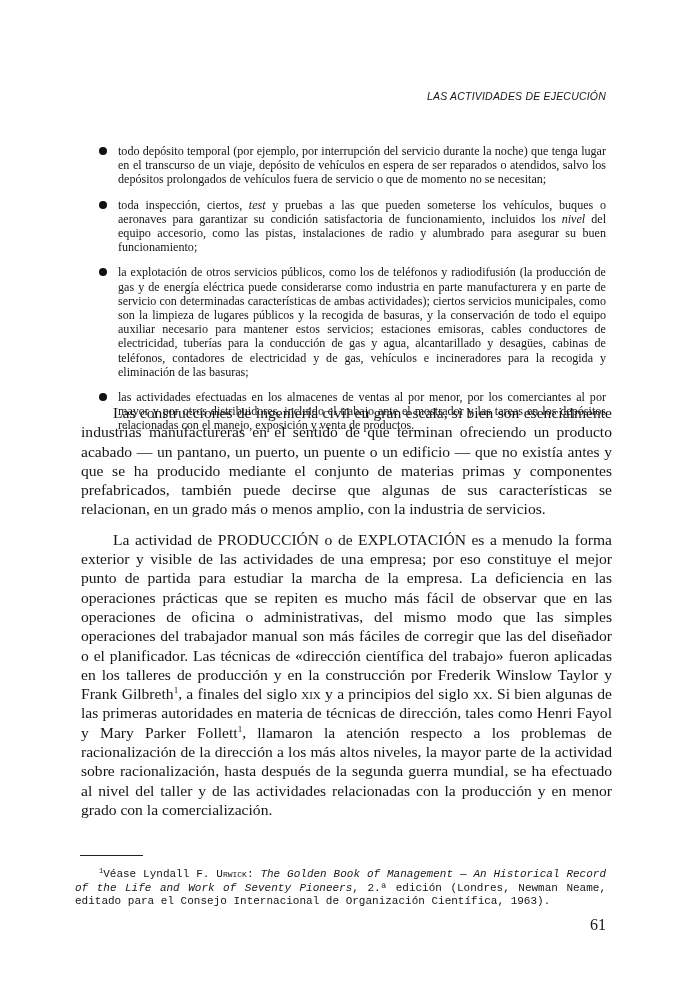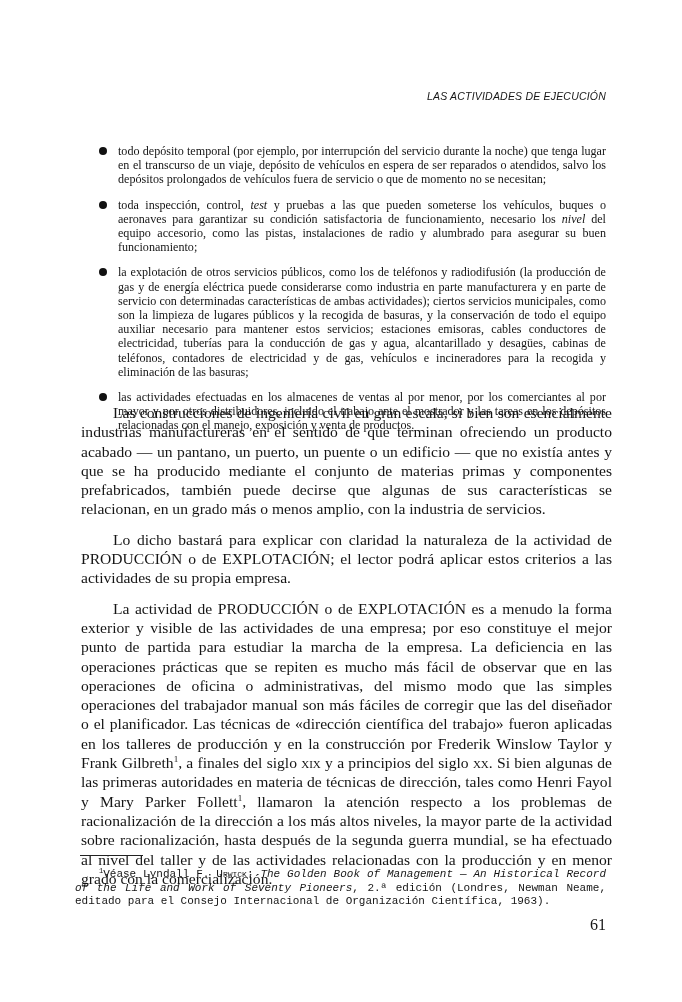--- a/index.html
+++ b/index.html
@@ -48,35 +48,34 @@
 
   <div class="running-head">LAS ACTIVIDADES DE EJECUCIÓN</div>
 
   <div class="bullets">
     <div class="bullet-item">
       <span class="bullet-dot"></span>
       <span>todo depósito temporal (por ejemplo, por interrupción del servicio durante la noche) que tenga lugar en el transcurso de un viaje, depósito de vehículos en espera de ser reparados o atendidos, salvo los depósitos prolongados de vehículos fuera de servicio o que de momento no se necesitan;</span>
     </div>
     <div class="bullet-item">
       <span class="bullet-dot"></span>
-      <span>toda inspección, control, </span><i>test</i><span> y pruebas a las que pueden someterse los vehículos, buques o aeronaves para garantizar su condición satisfactoria de funcionamiento, necesario los </span><i>nivel</i><span> del equipo accesorio, como las pistas, instalaciones de radio y alumbrado para asegurar su buen funcionamiento;</span>
+      <span>toda inspección, ciertos, </span><i>test</i><span> y pruebas a las que pueden someterse los vehículos, buques o aeronaves para garantizar su condición satisfactoria de funcionamiento, incluidos los </span><i>nivel</i><span> del equipo accesorio, como las pistas, instalaciones de radio y alumbrado para asegurar su buen funcionamiento;</span>
     </div>
     <div class="bullet-item">
       <span class="bullet-dot"></span>
       <span>la explotación de otros servicios públicos, como los de teléfonos y radiodifusión (la producción de gas y de energía eléctrica puede considerarse como industria en parte manufacturera y en parte de servicio con determinadas características de ambas actividades); ciertos servicios municipales, como son la limpieza de lugares públicos y la recogida de basuras, y la conservación de todo el equipo auxiliar necesario para mantener estos servicios; estaciones emisoras, cables conductores de electricidad, tuberías para la conducción de gas y agua, alcantarillado y desagües, cabinas de teléfonos, contadores de electricidad y de gas, vehículos e incineradores para la recogida y eliminación de las basuras;</span>
     </div>
     <div class="bullet-item">
       <span class="bullet-dot"></span>
       <span>las actividades efectuadas en los almacenes de ventas al por menor, por los comerciantes al por mayor y por otros distribuidores, incluido el trabajo ante el mostrador y las tareas en los depósitos relacionadas con el manejo, exposición y venta de productos.</span>
     </div>
   </div>
 
   <div class="body-text" style="top:403px;">
     <p>Las construcciones de ingeniería civil en gran escala, si bien son esencialmente industrias manufactureras en el sentido de que terminan ofreciendo un producto acabado — un pantano, un puerto, un puente o un edificio — que no existía antes y que se ha producido mediante el conjunto de materias primas y componentes prefabricados, también puede decirse que algunas de sus características se relacionan, en un grado más o menos amplio, con la industria de servicios.</p>
-    <p>Lo dicho bastará para explicar con claridad la naturaleza de la actividad de PRODUCCIÓN o de EXPLOTACIÓN; el lector podrá aplicar estos criterios a las actividades de su propia empresa.</p>
     <p><span>La actividad de PRODUCCIÓN o de EXPLOTACIÓN es a menudo la forma exterior y visible de las actividades de una empresa; por eso constituye el mejor punto de partida para estudiar la marcha de la empresa. La deficiencia en las operaciones prácticas que se repiten es mucho más fácil de observar que en las operaciones de oficina o administrativas, del mismo modo que las simples operaciones del trabajador manual son más fáciles de corregir que las del diseñador o el planificador. Las técnicas de «dirección científica del trabajo» fueron aplicadas en los talleres de producción y en la construcción por Frederik Winslow Taylor y Frank Gilbreth</span><sup>1</sup><span>, a finales del siglo </span><span class="smallcaps">xix</span><span> y a principios del siglo </span><span class="smallcaps">xx</span><span>. Si bien algunas de las primeras autoridades en materia de técnicas de dirección, tales como Henri Fayol y Mary Parker Follett</span><sup>1</sup><span>, llamaron la atención respecto a los problemas de racionalización de la dirección a los más altos niveles, la mayor parte de la actividad sobre racionalización, hasta después de la segunda guerra mundial, se ha efectuado al nivel del taller y de las actividades relacionadas con la producción y en menor grado con la comercialización.</span></p>
   </div>
 
   <div class="fn-rule"></div>
 
   <div class="footnote"><sup>1</sup><span>Véase Lyndall F. </span><span class="smallcaps">Urwick</span><span>: </span><i>The Golden Book of Management — An Historical Record of the Life and Work of Seventy Pioneers</i><span>, 2.ª edición (Londres, Newman Neame, editado para el Consejo Internacional de Organización Científica, 1963).</span></div>
 
   <div class="page-number">61</div>
 </div>
 

